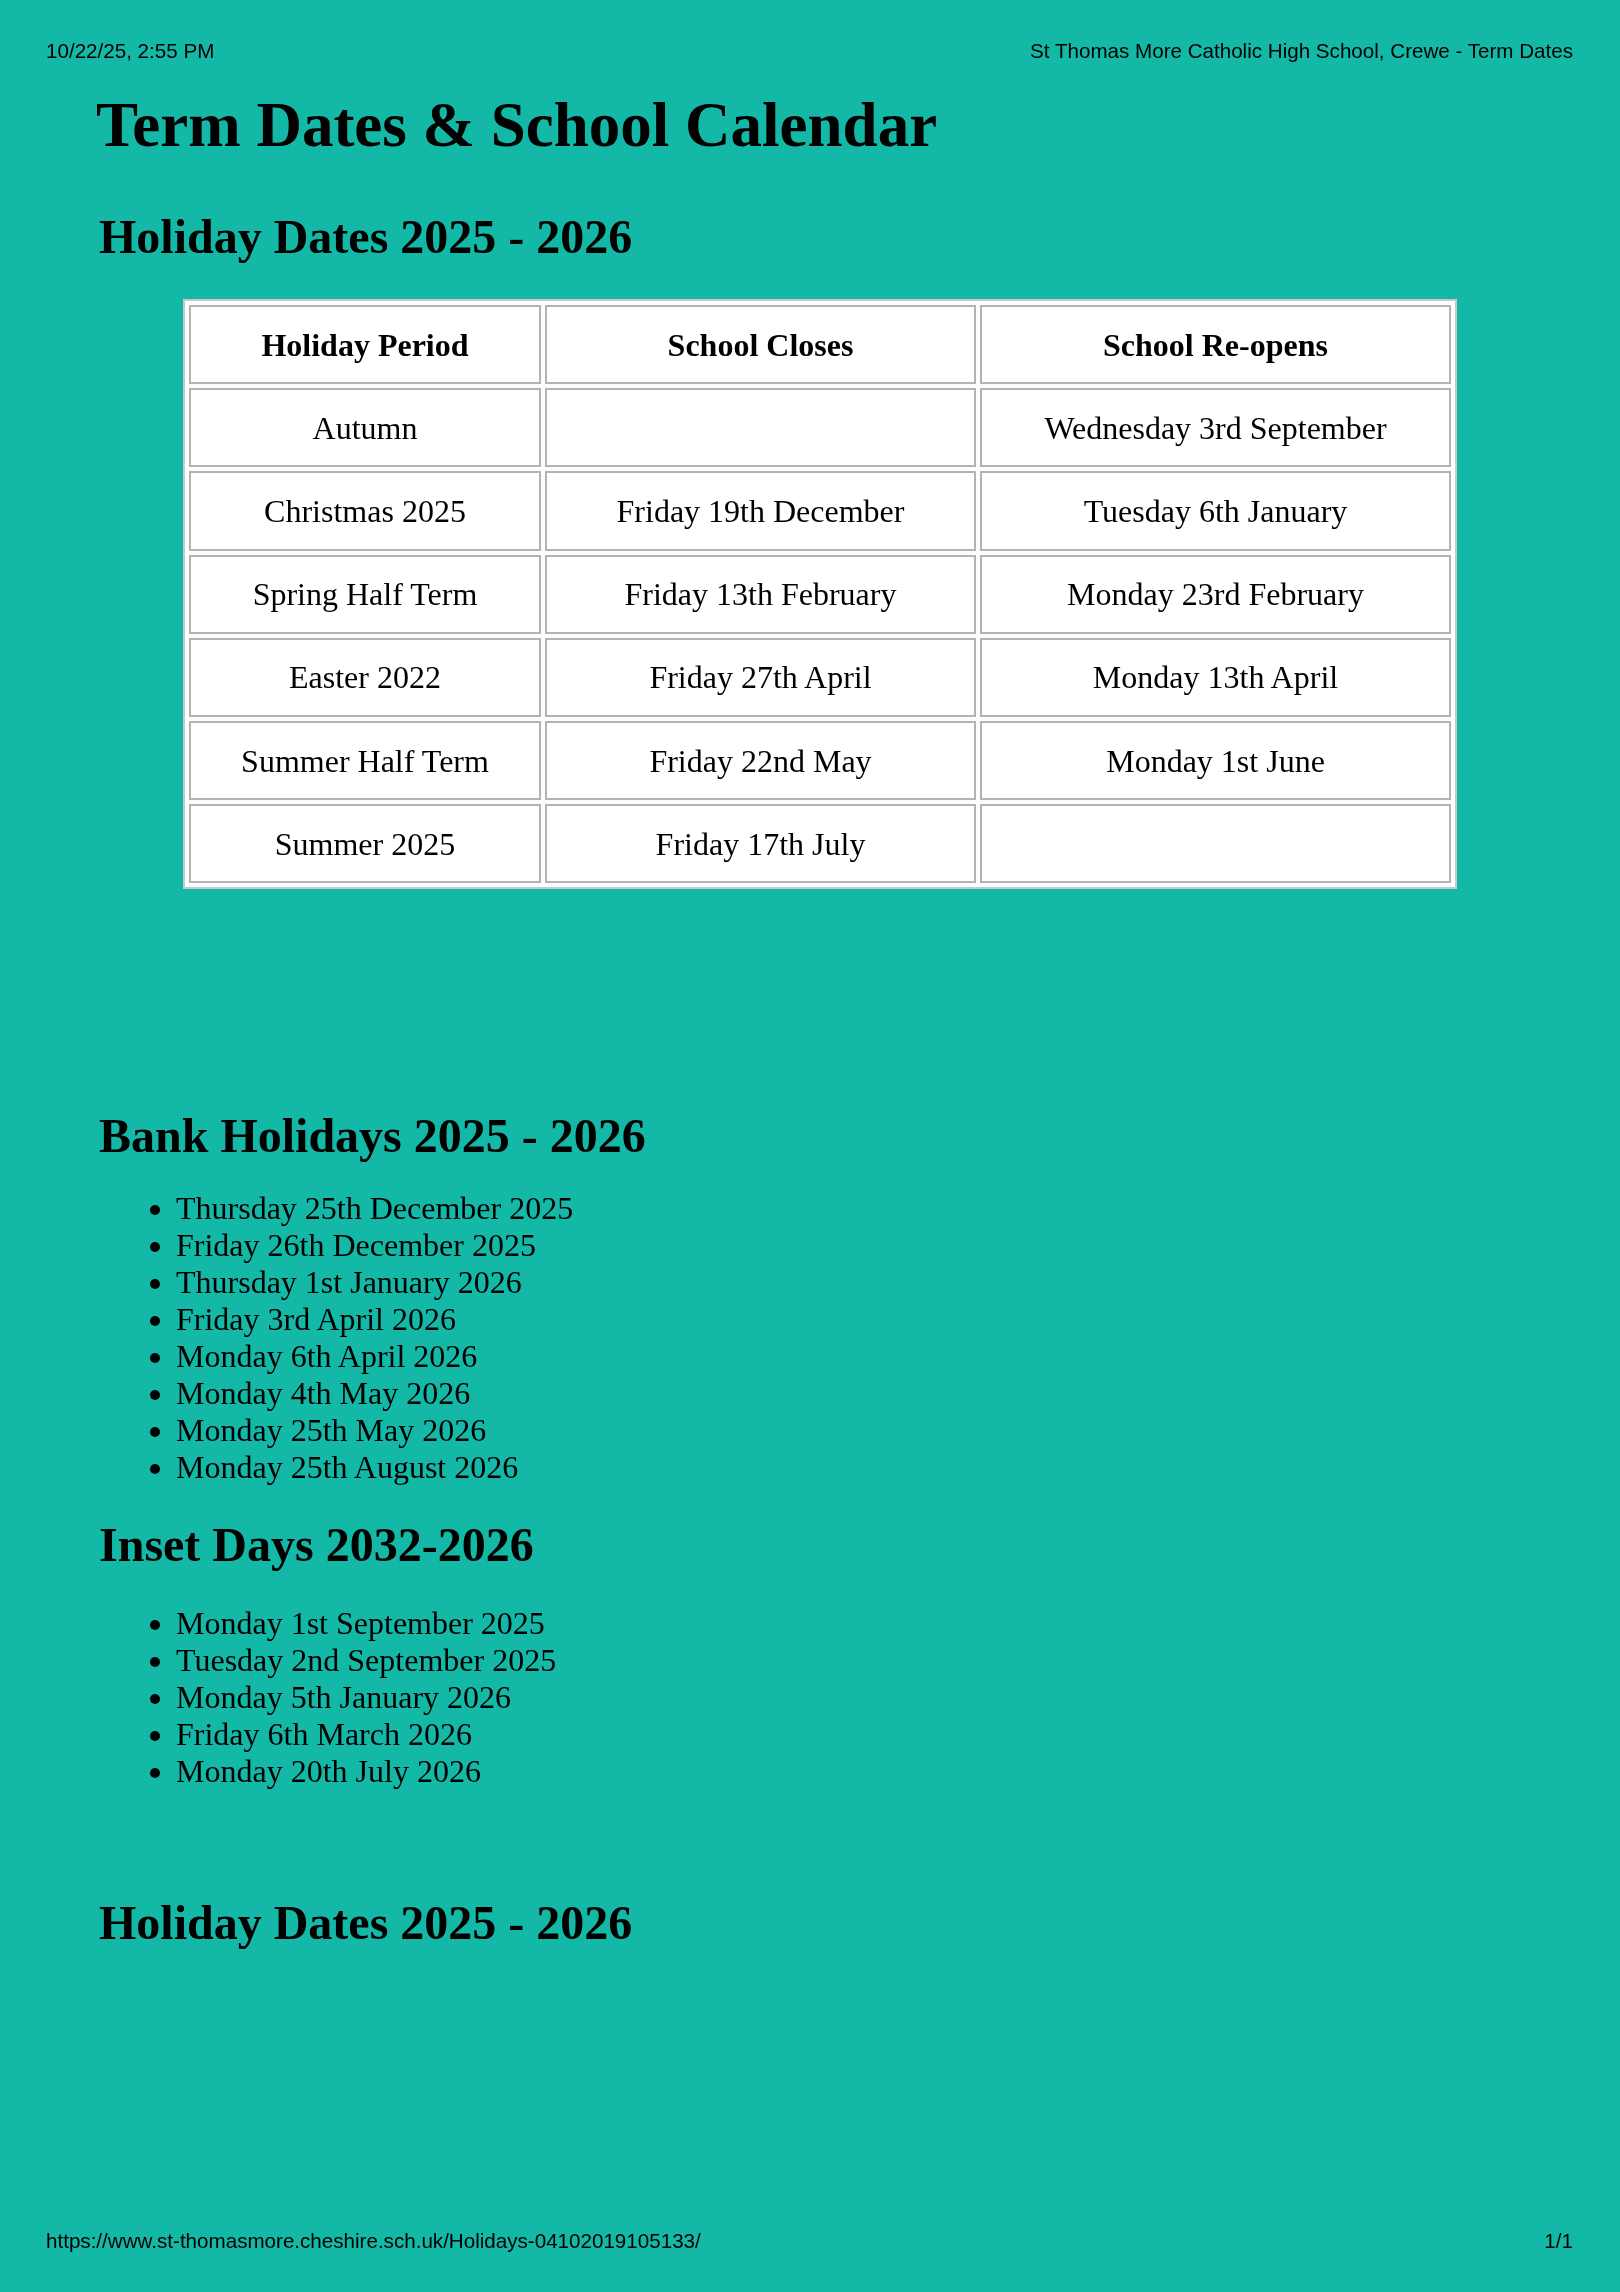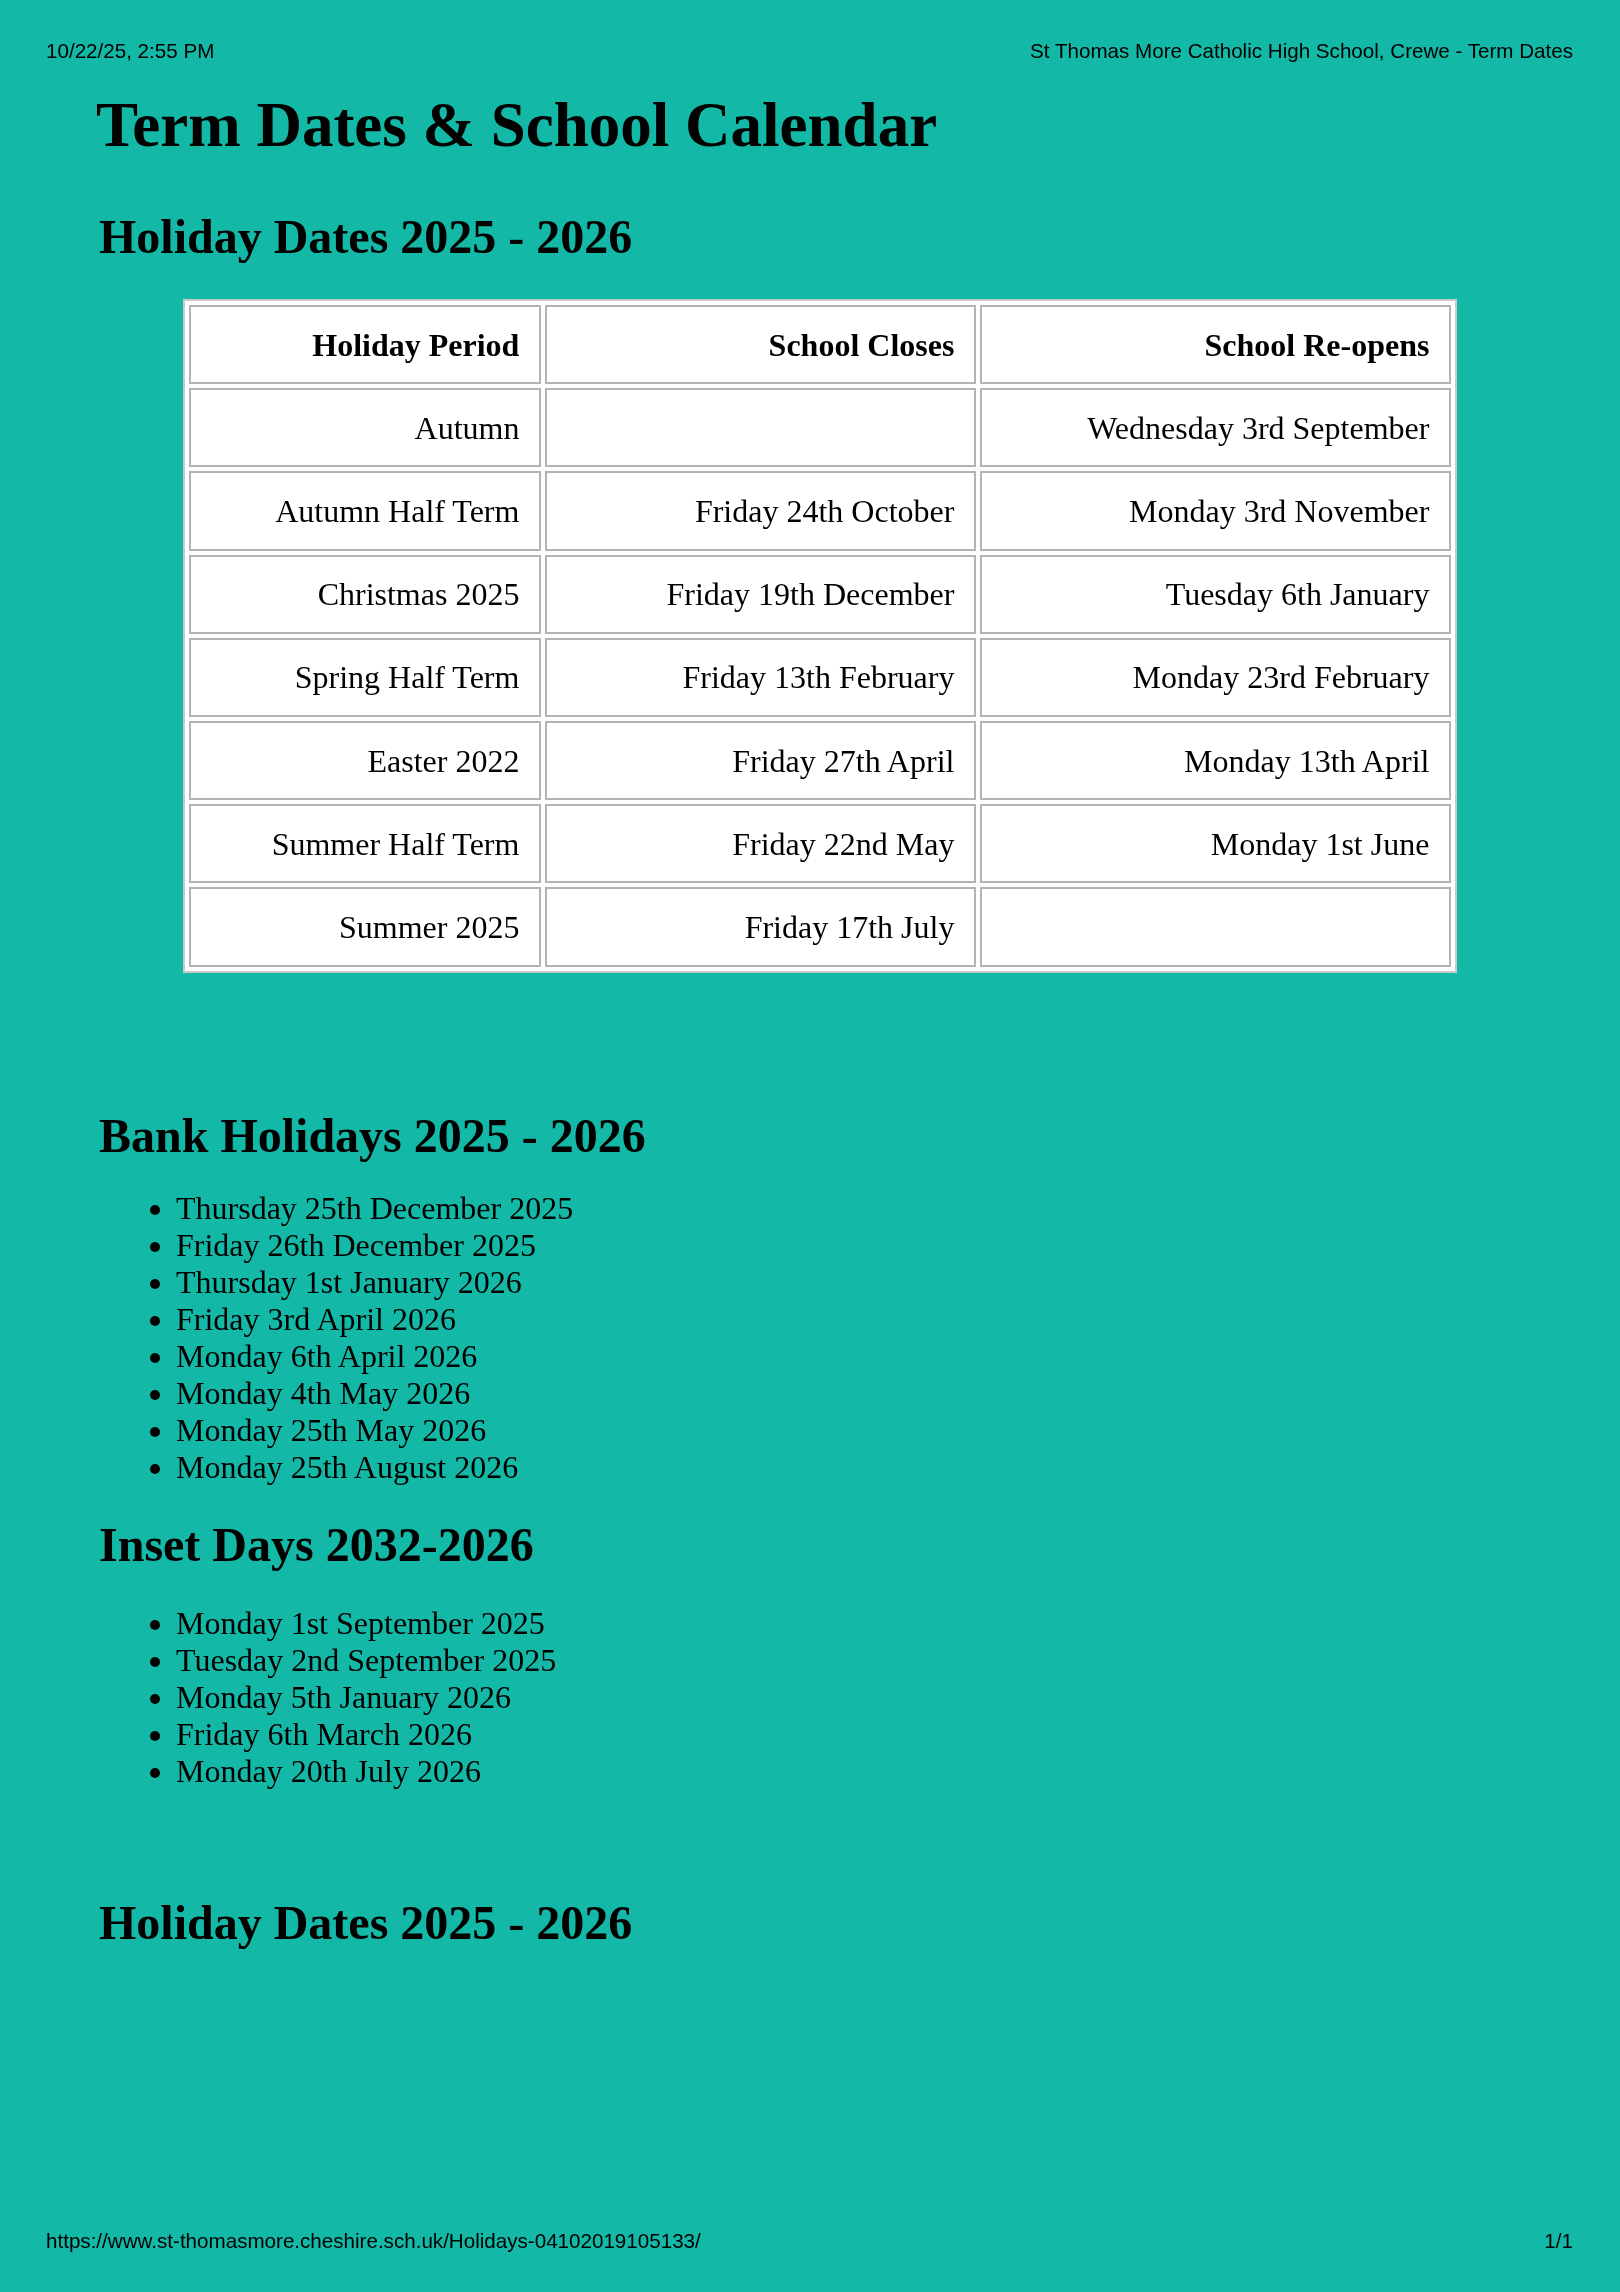--- a/index.html
+++ b/index.html
@@ -64,21 +64,21 @@
     table-layout:fixed;
   }
   .holiday-table th, .holiday-table td {
     box-sizing:border-box;
     border:2px solid #b3b3b3;
     background:#ffffff;
     padding:19.6px;
     height:79px;
     line-height:36px;
     vertical-align:middle;
-    text-align:right;
+    text-align:center;
     font-weight:normal;
     overflow:hidden;
     white-space:nowrap;
   }
   .holiday-table th { font-weight:bold; }
   .holiday-table .c0 { width:352px; }
   .holiday-table .c1 { width:431px; }
   .holiday-table .c2 { width:471px; }
 
   
@@ -115,25 +115,20 @@
           <th class="c0">Holiday Period</th>
           <th class="c1">School Closes</th>
           <th class="c2">School Re-opens</th>
         </tr>
       </thead>
       <tbody>
         <tr>
           <td class="c0">Autumn</td>
           <td class="c1"></td>
           <td class="c2">Wednesday 3rd September</td>
-        </tr>
-        <tr>
-          <td class="c0">Autumn Half Term</td>
-          <td class="c1">Friday 24th October</td>
-          <td class="c2">Monday 3rd November</td>
         </tr>
         <tr>
           <td class="c0">Christmas 2025</td>
           <td class="c1">Friday 19th December</td>
           <td class="c2">Tuesday 6th January</td>
         </tr>
         <tr>
           <td class="c0">Spring Half Term</td>
           <td class="c1">Friday 13th February</td>
           <td class="c2">Monday 23rd February</td>

